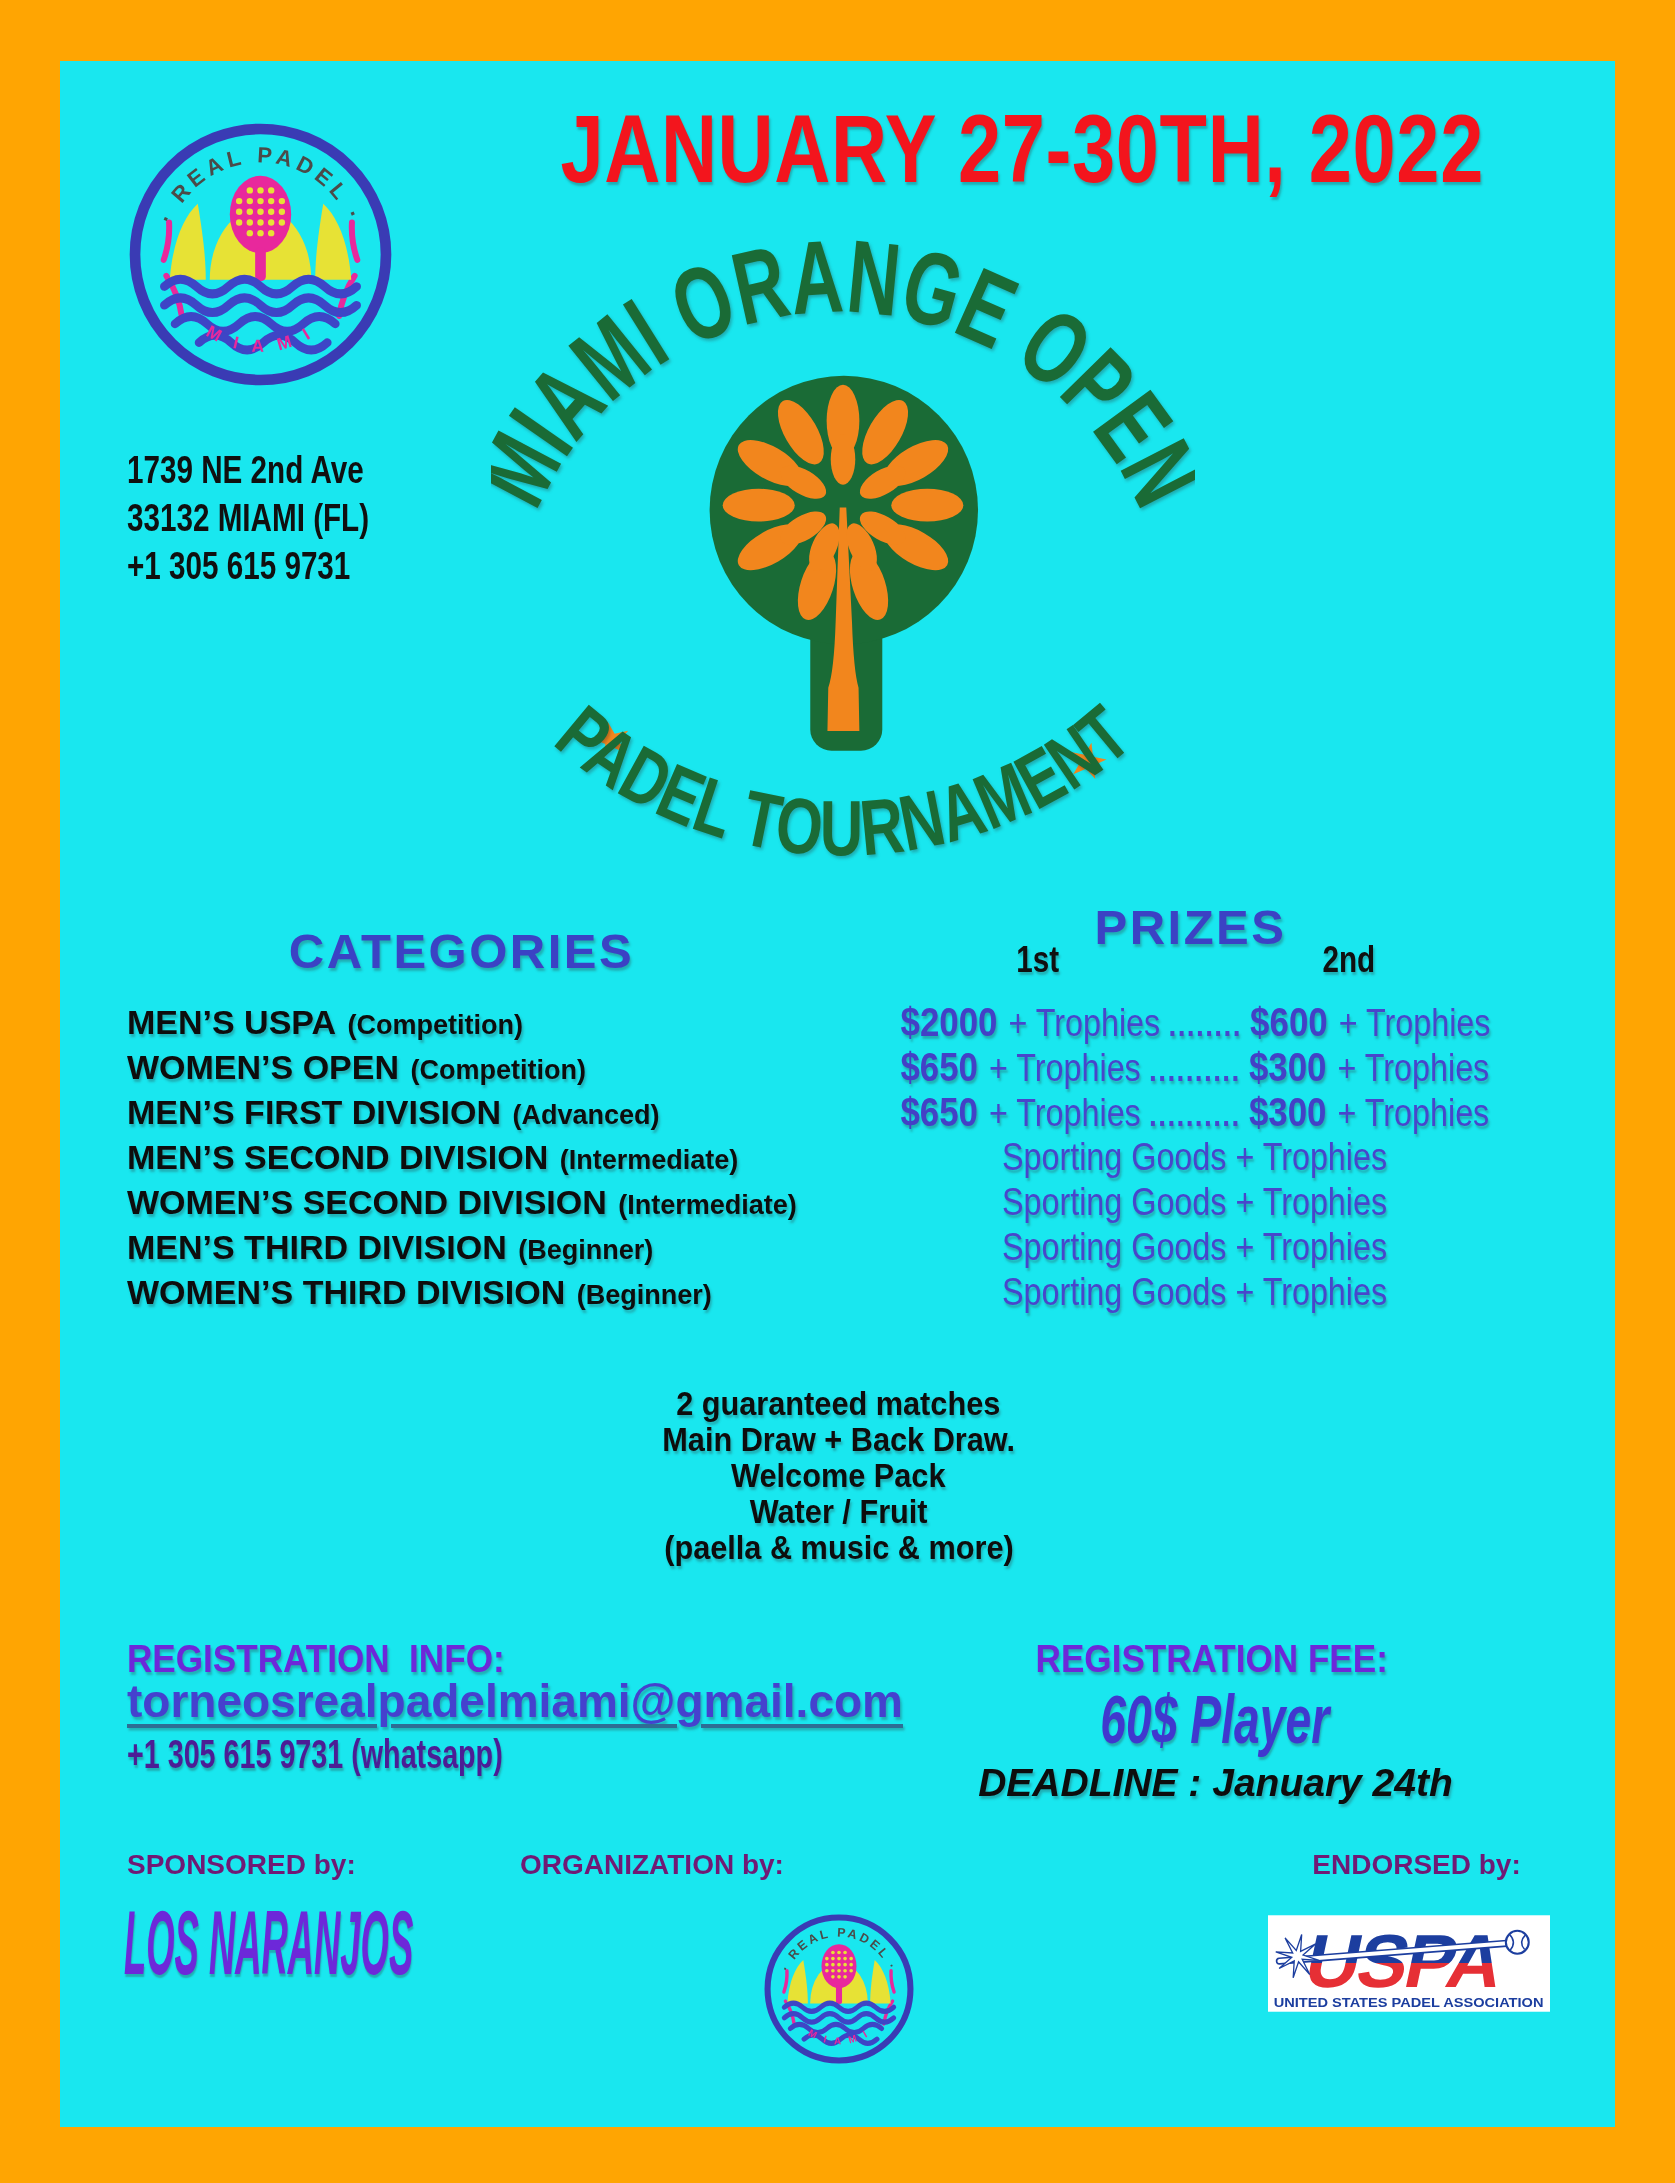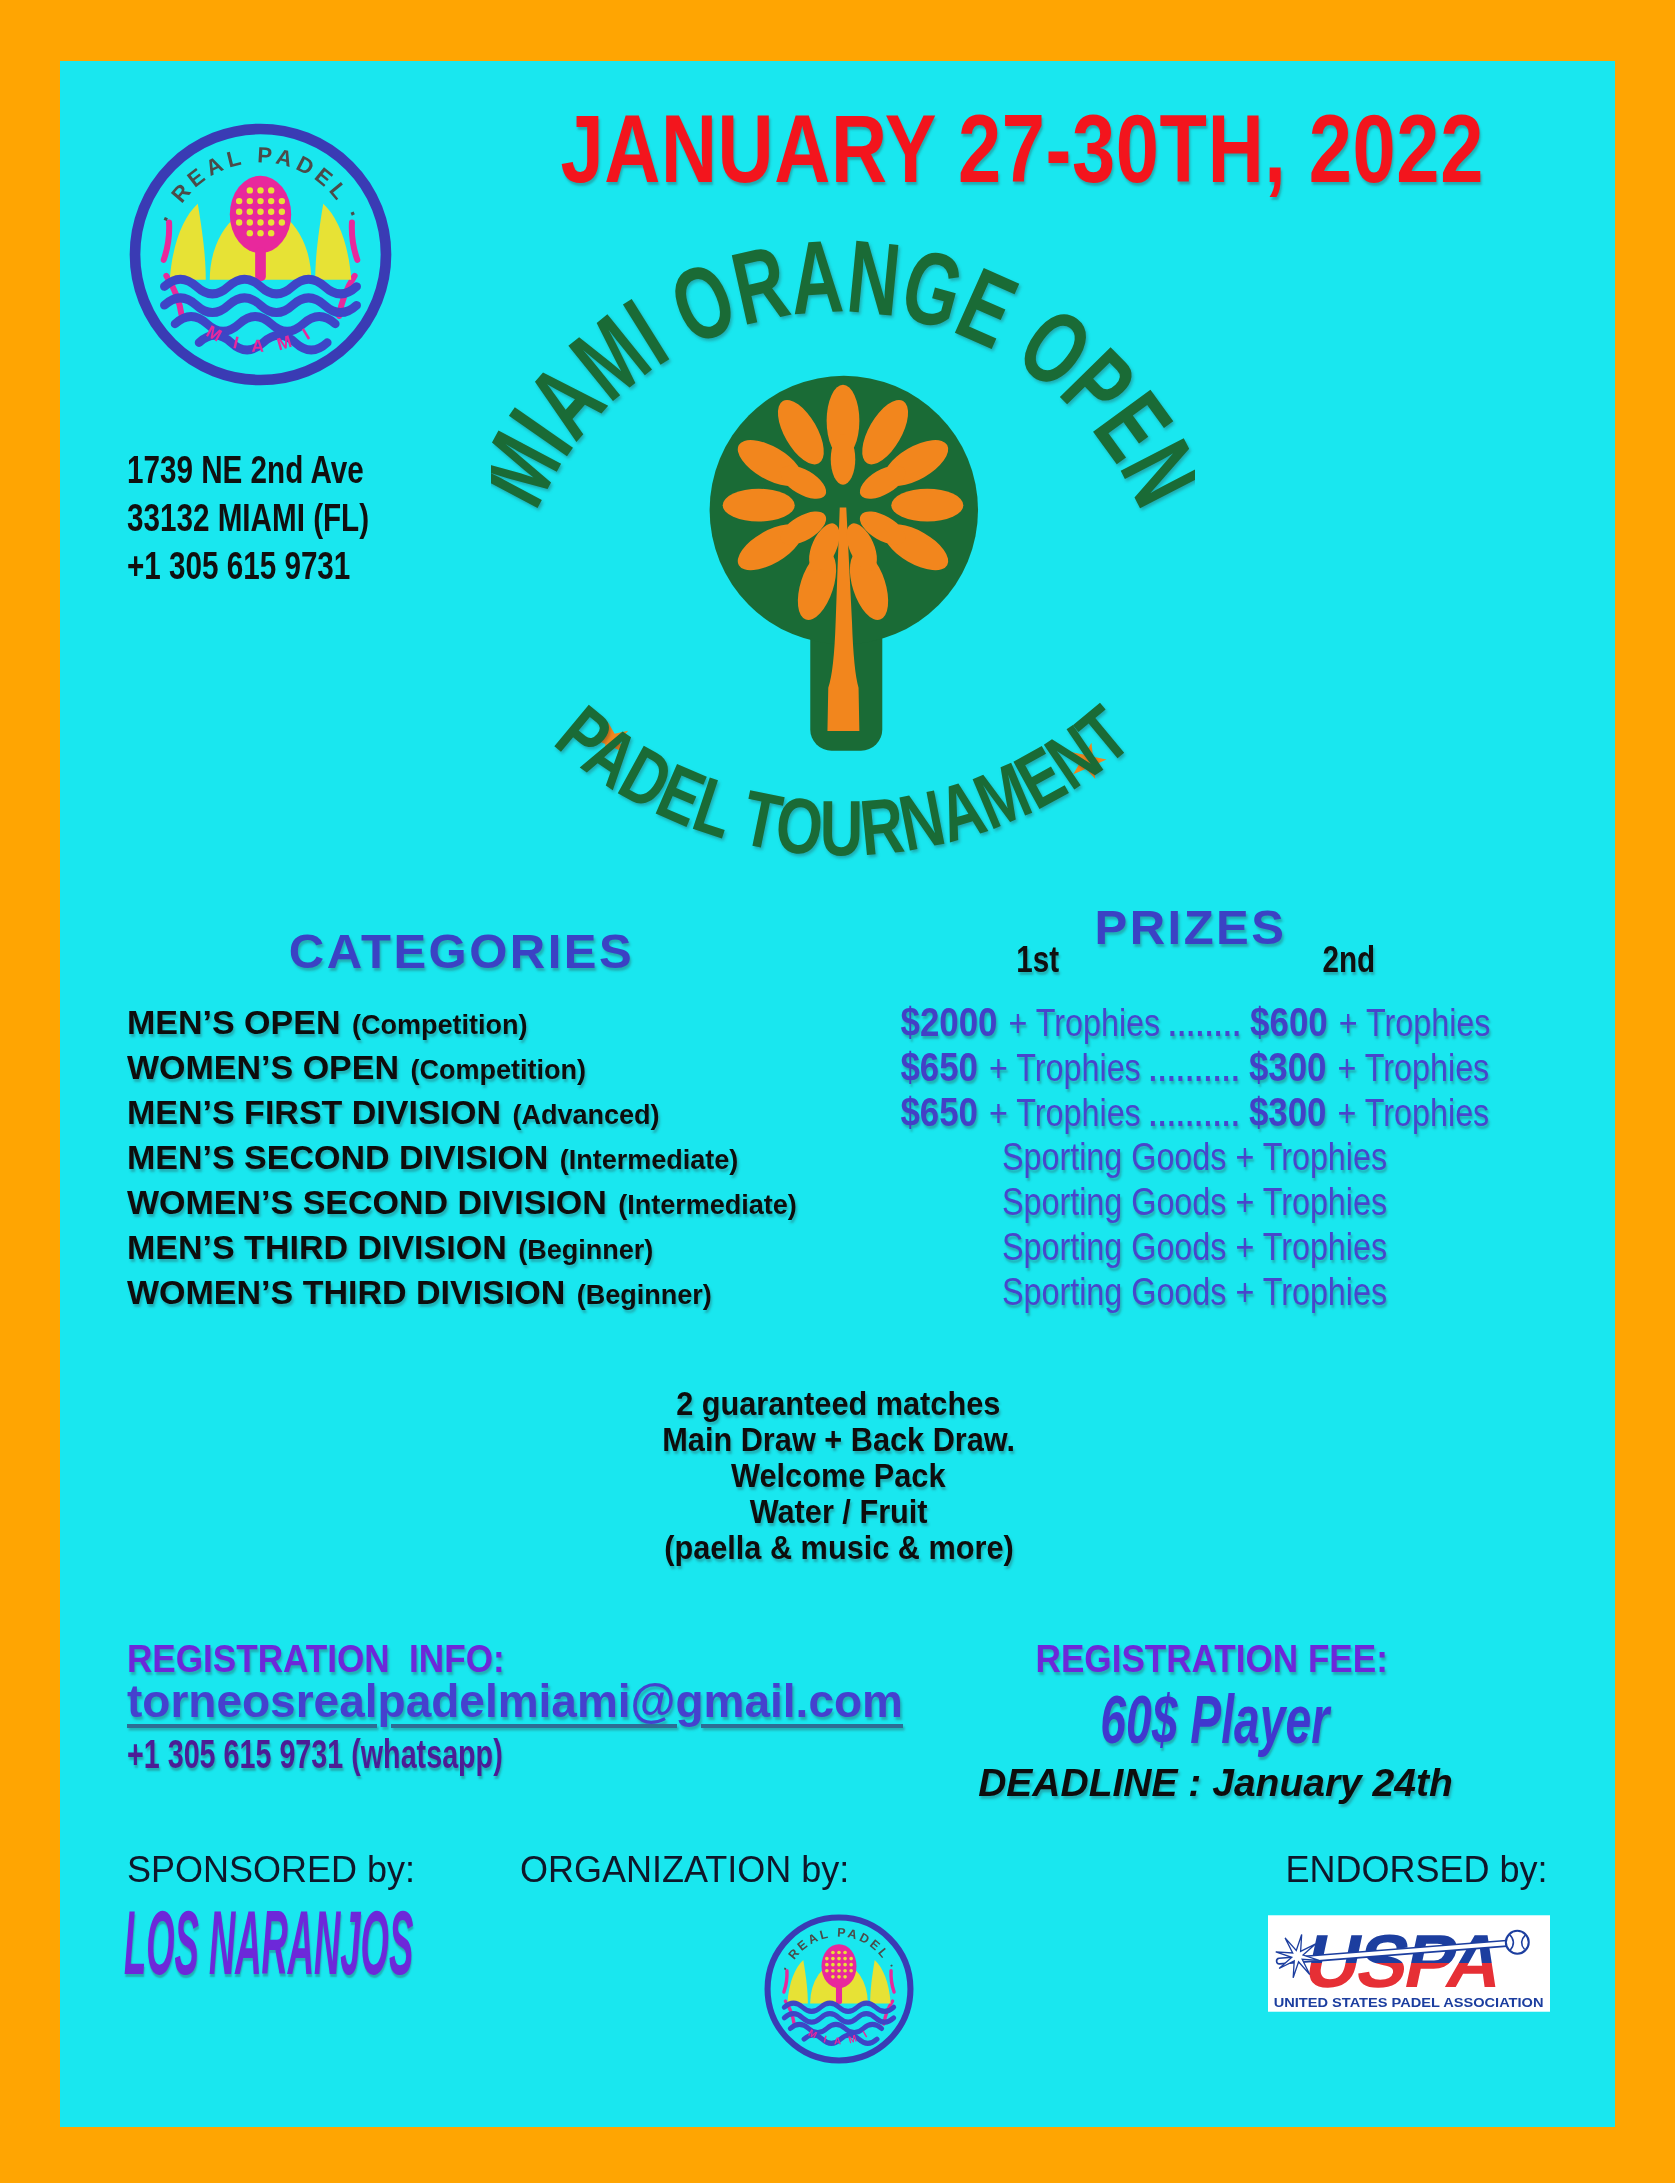--- a/index.html
+++ b/index.html
@@ -46,21 +46,21 @@
   .email-wrap{left:127px;top:1674px;}
   .email{font-size:46px;font-weight:700;color:#4541CE;
          text-decoration:underline;text-decoration-color:#2E6D94;text-decoration-thickness:4.1px;text-underline-offset:7.4px;}
   .phone{left:127px;top:1731px;font-size:41px;font-weight:700;color:#4c1d95;}
   .fee-label{left:884px;top:1637px;width:655px;text-align:center;}
   .fee{left:887px;top:1682px;width:655px;text-align:center;
        font-size:69px;line-height:75px;font-weight:700;font-style:italic;color:#4038CE;}
   .deadline{left:888px;top:1761px;width:655px;text-align:center;
             font-size:39px;font-weight:700;font-style:italic;color:#0d0d0d;}
 
-  .foot-label{top:1849px;font-size:36px;font-weight:400;color:#0f172a;}
+  .foot-label{top:1849px;font-size:28px;font-weight:700;color:#701a75;}
   .fl-sponsored{left:127px;}
   .fl-org{left:520px;width:655px;text-align:left;}
   .fl-endorsed{left:1089px;width:655px;text-align:center;}
   .sponsor{left:124px;top:1900px;font-size:91px;line-height:85px;font-weight:700;font-style:italic;color:#6d28d9;white-space:nowrap;}
 
   svg text{font-family:"Liberation Sans",sans-serif;}
   .arc-green{fill:#1A6B36;font-weight:700;filter:drop-shadow(2px 3px 2px rgba(40,40,40,.30));}
   .hidden-defs{position:absolute;width:0;height:0;overflow:hidden;}
 </style>
 </head>
@@ -195,21 +195,21 @@
 <div class="abs heading h-prz ctr sh">PRIZES</div>
 
 <div class="abs colhdr sh" style="left:915px;">
   <span class="sx" style="--k:.8">1st</span>
 </div>
 <div class="abs colhdr sh" style="left:1226px;">
   <span class="sx" style="--k:.8">2nd</span>
 </div>
 
 <div class="abs cats">
-  <div class="cat-row sh"><span class="cat-name">MEN’S OPEN</span><span class="cat-level">(Competition)</span></div>
+  <div class="cat-row sh"><span class="cat-name">MEN’S USPA</span><span class="cat-level">(Competition)</span></div>
   <div class="cat-row sh"><span class="cat-name">WOMEN’S OPEN</span><span class="cat-level">(Competition)</span></div>
   <div class="cat-row sh"><span class="cat-name">MEN’S FIRST DIVISION</span><span class="cat-level">(Advanced)</span></div>
   <div class="cat-row sh"><span class="cat-name">MEN’S SECOND DIVISION</span><span class="cat-level">(Intermediate)</span></div>
   <div class="cat-row sh"><span class="cat-name">WOMEN’S SECOND DIVISION</span><span class="cat-level">(Intermediate)</span></div>
   <div class="cat-row sh"><span class="cat-name">MEN’S THIRD DIVISION</span><span class="cat-level">(Beginner)</span></div>
   <div class="cat-row sh"><span class="cat-name">WOMEN’S THIRD DIVISION</span><span class="cat-level">(Beginner)</span></div>
 </div>
 
 <div class="abs prizes">
   <div class="prize-row sh">

